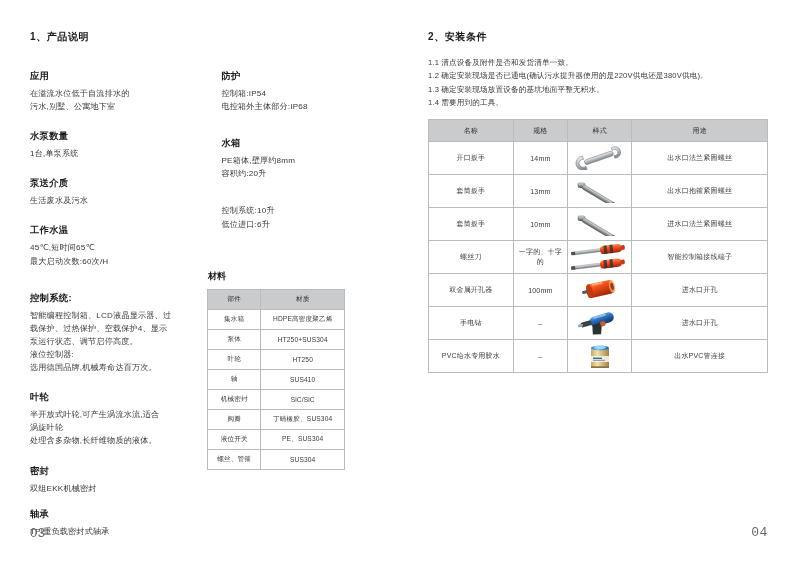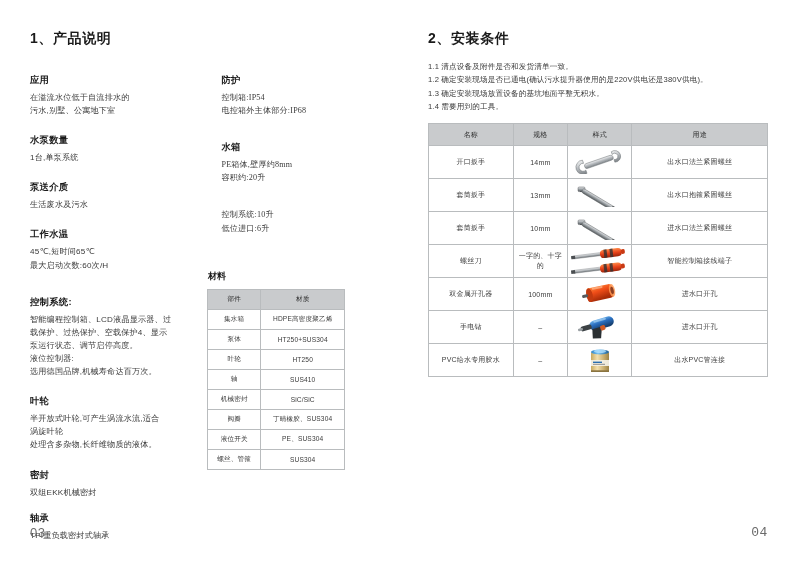--- a/index.html
+++ b/index.html
@@ -22,35 +22,35 @@
   }
   .page {
     position: relative;
     height: 100%;
     box-sizing: border-box;
   }
   .page-left  { width: 400px; padding: 30px 20px 0 30px; }
   .page-right { width: 400px; padding: 30px 30px 0 28px; }
 
   .section-title {
-    font-size: 14px;
+    font-size: 10px;
     font-weight: bold;
     letter-spacing: 0.6px;
     margin: 0 0 26px 0;
     color: #1a1a1a;
   }
   .page-right .section-title { margin-bottom: 12px; }
 
   
   .spec-cols {
     display: flex;
     gap: 31px;
   }
   .spec-col-a { width: 172px; }
-  .spec-col-b { width: 170px; font-family: Liberation Serif, serif; }
+  .spec-col-b { width: 170px; }
 
   .block { margin-bottom: 17px; }
   .block:last-child { margin-bottom: 0; }
   .block-head {
     font-size: 9.3px;
     font-weight: bold;
     color: #1a1a1a;
     margin: 0 0 4px 0;
     letter-spacing: 0.3px;
   }

